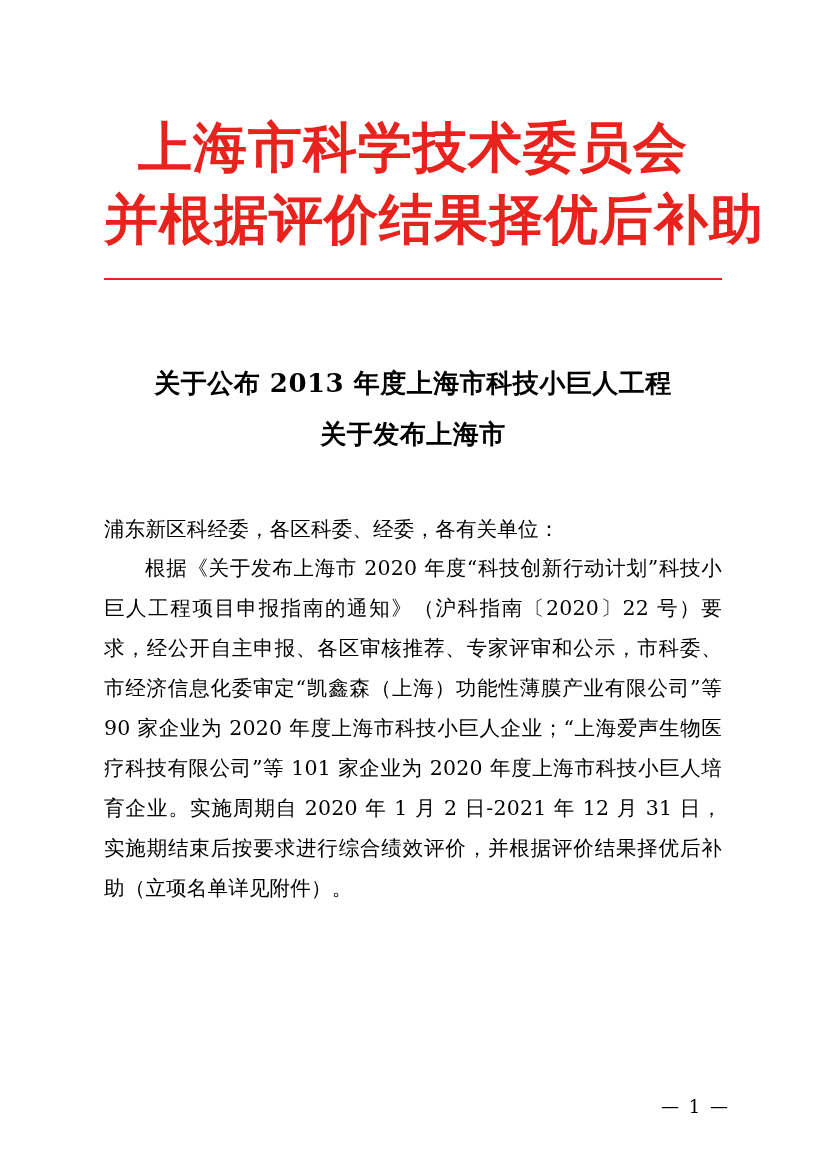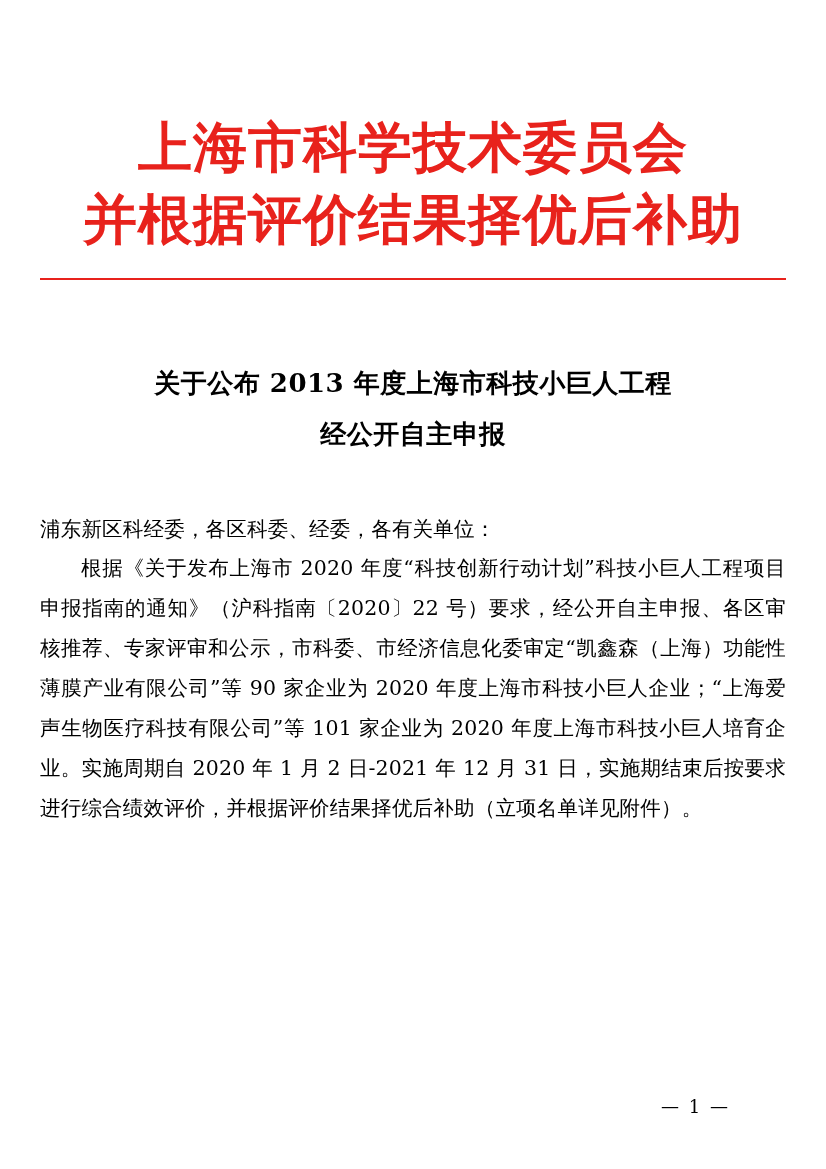--- a/index.html
+++ b/index.html
@@ -14,21 +14,21 @@
     font-family: "DejaVu Serif", "Liberation Serif", serif;
     color: #000000;
     overflow: hidden;
   }
 
   .page {
     position: relative;
     width: 826px;
     height: 1169px;
     box-sizing: border-box;
-    padding: 0 40px;
+    padding: 0 104px;
   }
 
   
   .masthead {
     padding-top: 112px;
     text-align: center;
   }
   .masthead .line {
     color: #e8221c;
     font-family: "DejaVu Serif", "Liberation Serif", serif;
@@ -98,21 +98,21 @@
   <div class="masthead">
     <div class="line">上海市科学技术委员会</div>
     <div class="line">并根据评价结果择优后补助</div>
   </div>
 
 
   <div class="redrule"></div>
 
   <div class="title">
     <span class="t-line">关于公布 2013 年度上海市科技小巨人工程</span>
-    <span class="t-line">经公开自主申报</span>
+    <span class="t-line">关于发布上海市</span>
   </div>
 
   <div class="body">
     <p>浦东新区科经委，各区科委、经委，各有关单位：</p>
     <p class="indent">根据《关于发布上海市 2020 年度“科技创新行动计划”科技小巨人工程项目申报指南的通知》（沪科指南〔2020〕22 号）要求，经公开自主申报、各区审核推荐、专家评审和公示，市科委、市经济信息化委审定“凯鑫森（上海）功能性薄膜产业有限公司”等 90 家企业为 2020 年度上海市科技小巨人企业；“上海爱声生物医疗科技有限公司”等 101 家企业为 2020 年度上海市科技小巨人培育企业。实施周期自 2020 年 1 月 2 日-2021 年 12 月 31 日，实施期结束后按要求进行综合绩效评价，并根据评价结果择优后补助（立项名单详见附件）。</p>
   </div>
 
   <div class="pagefoot">— 1 —</div>
 
 </div>

